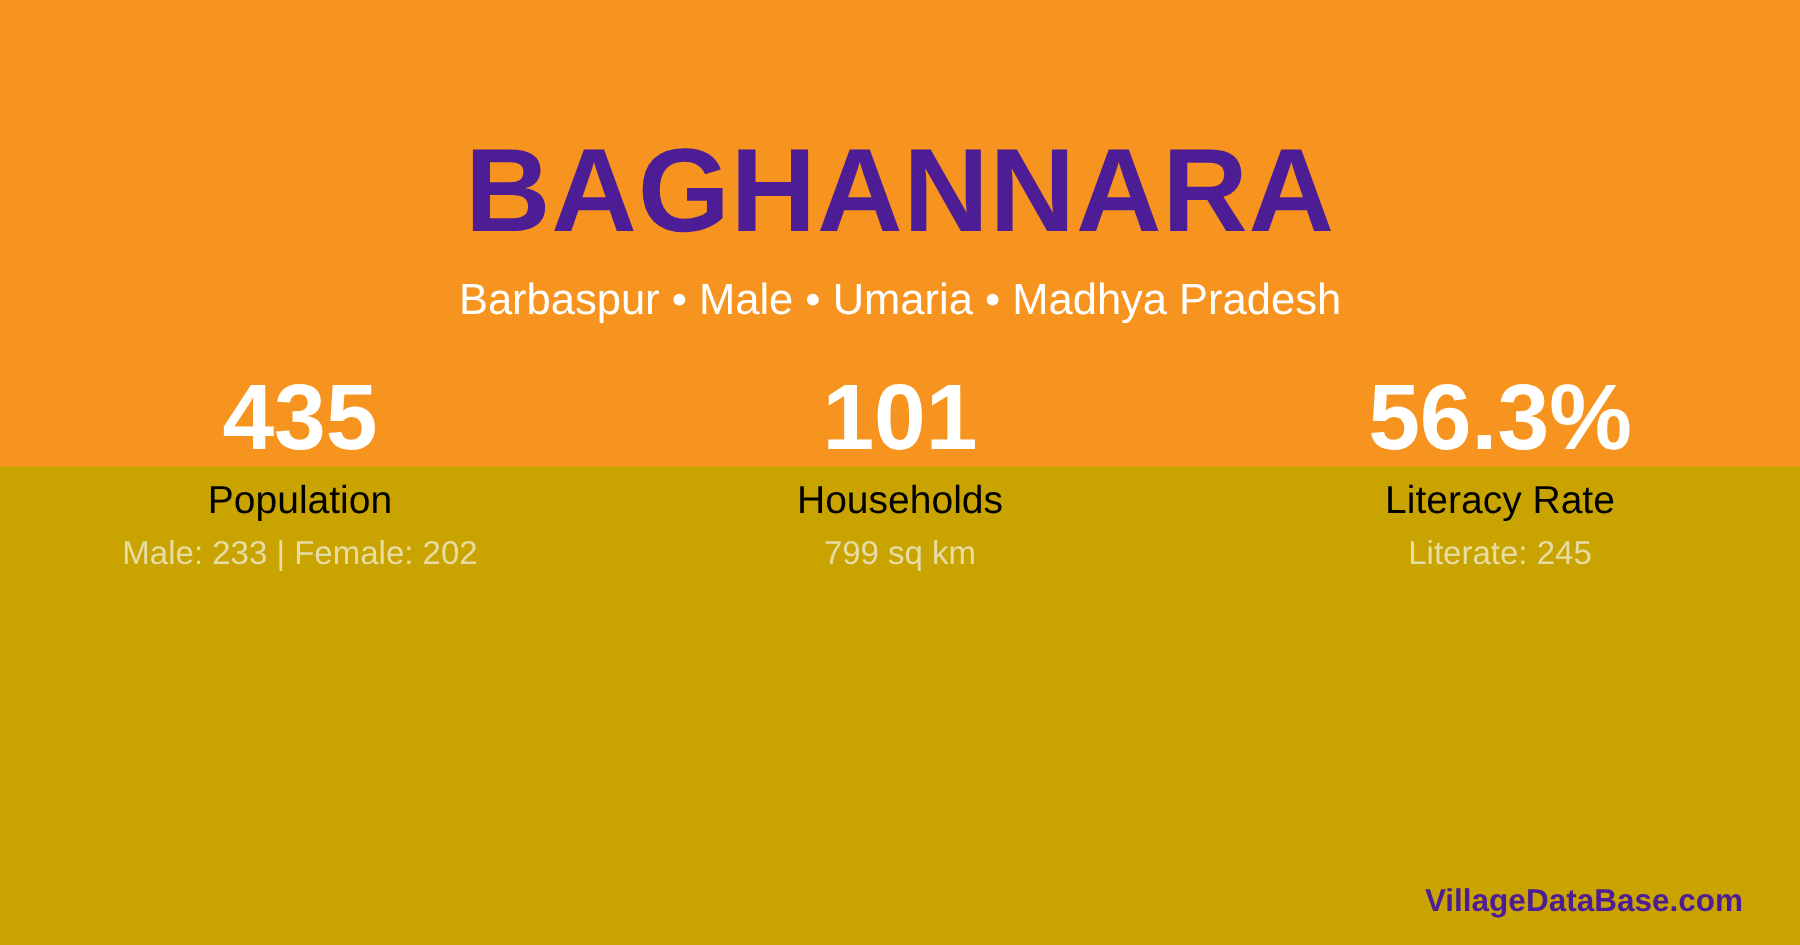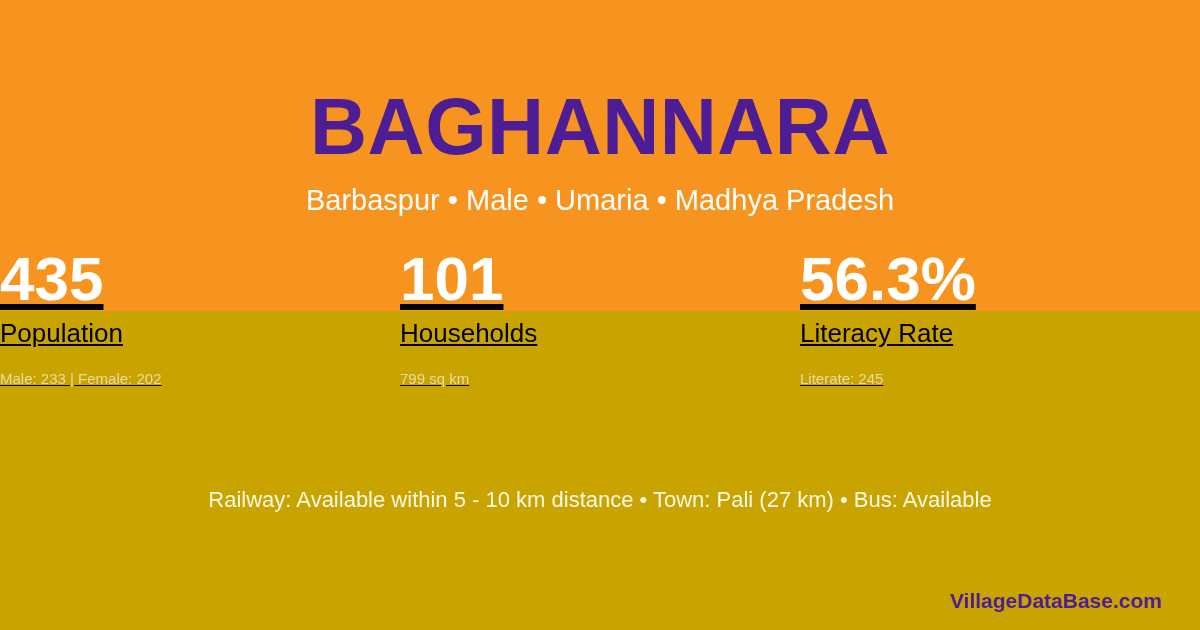--- a/index.html
+++ b/index.html
@@ -82,21 +82,21 @@
     position: absolute;
     left: 0;
     top: 246px;
     width: 1200px;
     display: flex;
     flex-direction: row;
     z-index: 3;
   }
   .stat-col {
     flex: 1 1 0;
-    text-decoration: underline;
+    text-align: center;
   }
   .stat-value {
     display: block;
     font-size: 62px;
     line-height: 66px;
     font-weight: 900;
     color: #FFFFFF;
     letter-spacing: 0px;
     white-space: nowrap;
   }
@@ -104,22 +104,22 @@
     display: block;
     margin-top: 6px;
     font-size: 26px;
     line-height: 30px;
     font-weight: 400;
     color: #000000;
     white-space: nowrap;
   }
   .stat-sub {
     display: block;
-    margin-top: 20px;
-    font-size: 15px;
+    margin-top: 10px;
+    font-size: 22px;
     line-height: 22px;
     font-weight: 400;
     color: #E7DCA4;
     white-space: nowrap;
   }
 
   
   #amenities {
     position: absolute;
     left: 0;
@@ -175,17 +175,16 @@
     </div>
 
     <div class="stat-col">
       <span class="stat-value">56.3%</span>
       <span class="stat-label">Literacy Rate</span>
       <span class="stat-sub">Literate: 245</span>
     </div>
 
   </div>
 
-  <div id="amenities">Railway: Available within 5 - 10 km distance  •  Town: Pali (27 km)  •  Bus: Available</div>
 
   <div id="watermark">VillageDataBase.com</div>
 
 </div>
 
 </body></html>

